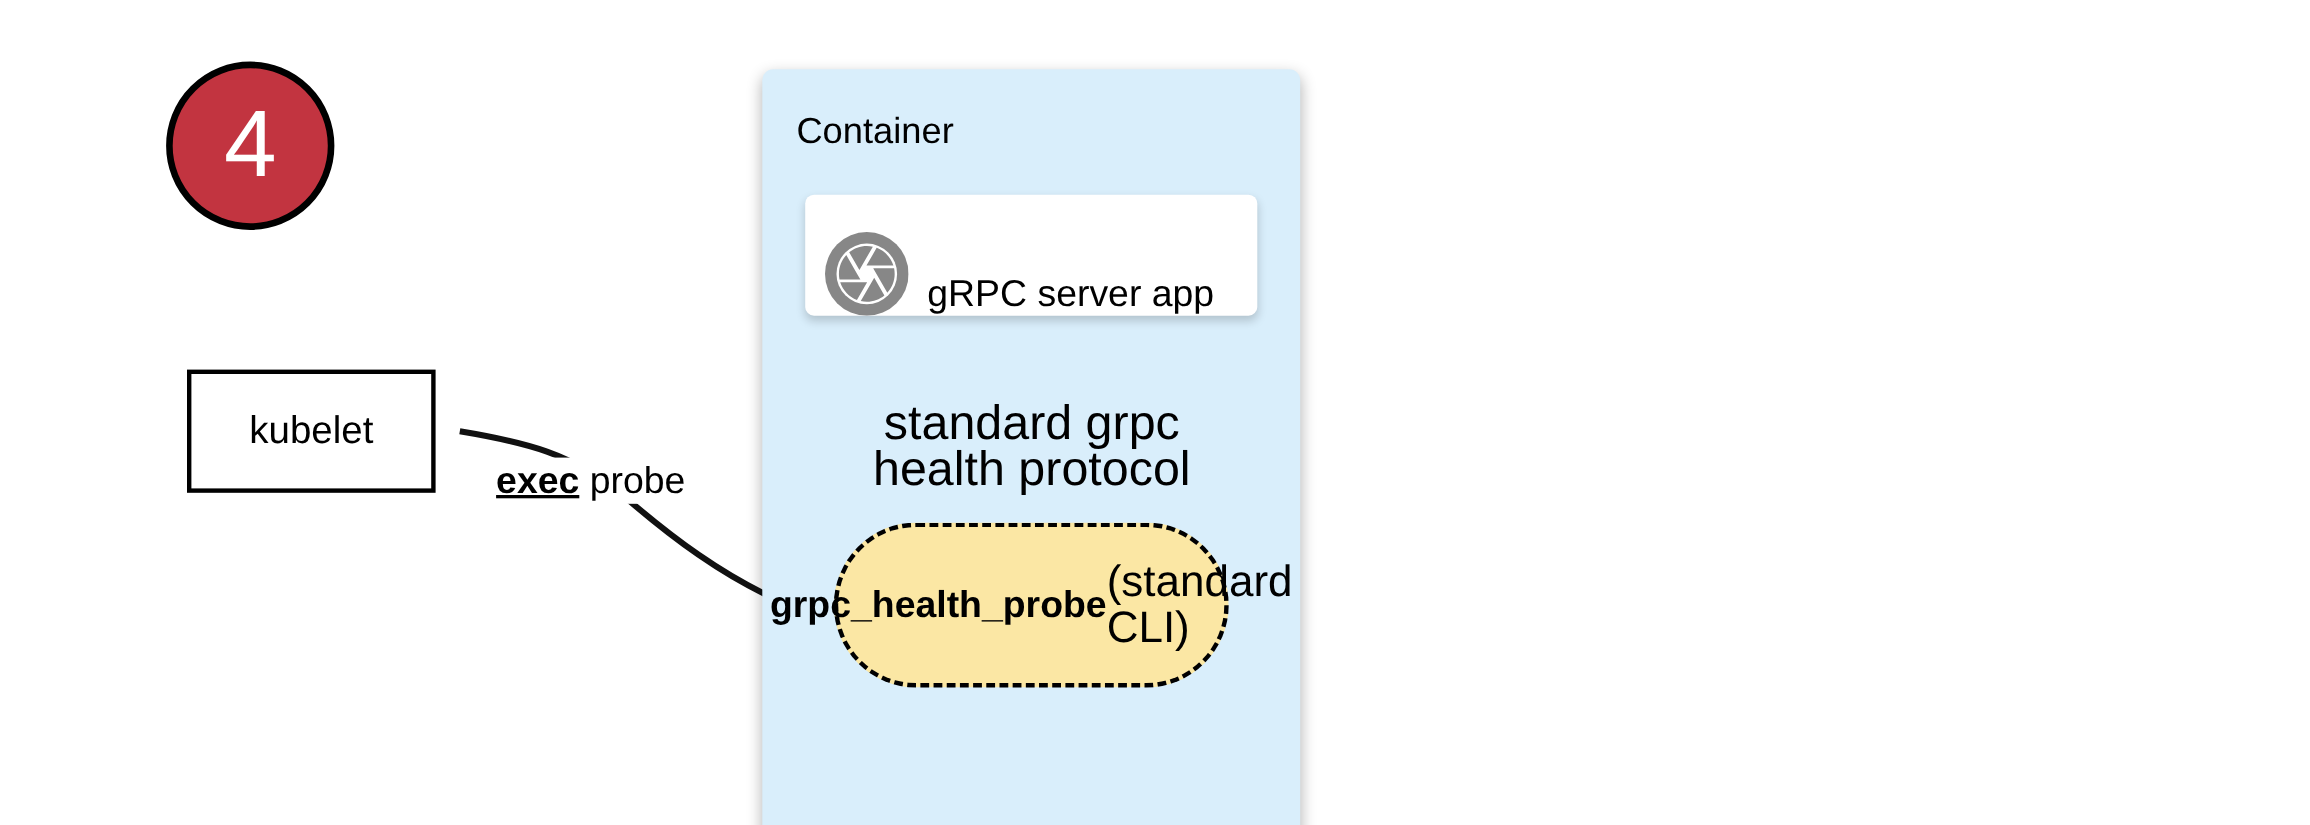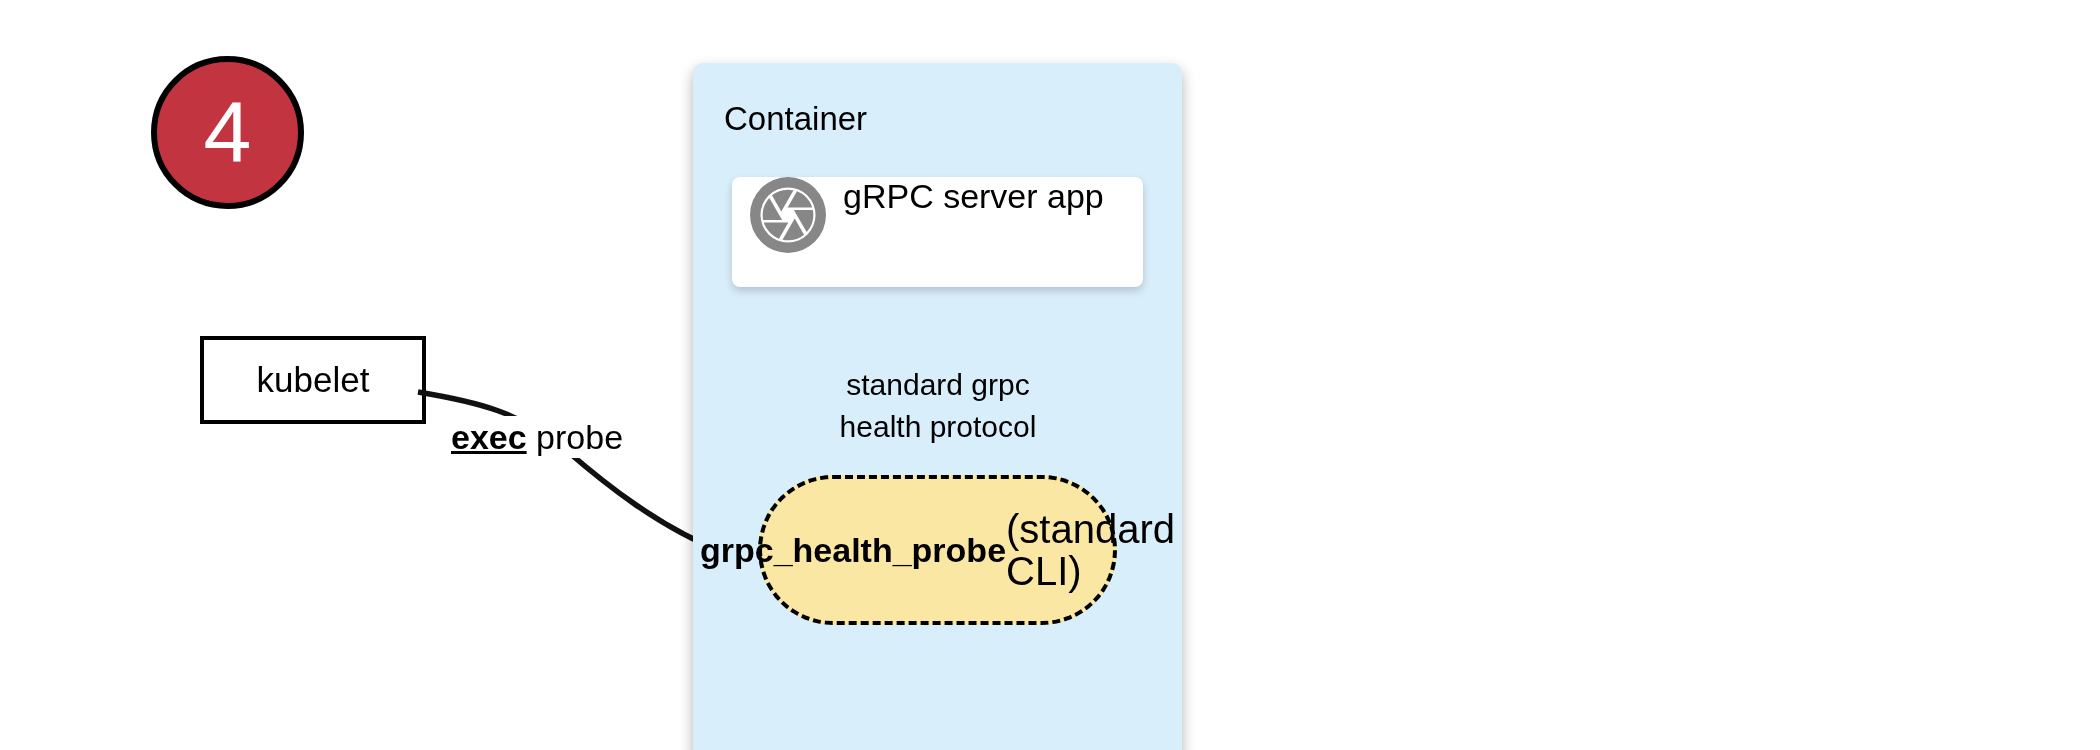--- a/index.html
+++ b/index.html
@@ -9,21 +9,21 @@
   }
   
   .step-badge{
     position:absolute;left:151px;top:56px;width:141px;height:141px;
     background:#C23440;border:6px solid #000;border-radius:50%;
     display:flex;align-items:center;justify-content:center;
   }
   .step-badge span{color:#fff;font-size:86px;line-height:1;transform:translateY(-2px);}
   
   .kubelet-box{
-    position:absolute;left:200px;top:336px;width:226px;height:88px;
+    position:absolute;left:170px;top:336px;width:226px;height:112px;
     box-sizing:border-box;background:#fff;border:4px solid #000;
     display:flex;align-items:center;justify-content:center;font-size:35px;
   }
   
   svg.arrows{position:absolute;left:0;top:0;width:2100px;height:750px;pointer-events:none;}
   
   .exec-label{
     position:absolute;left:449px;top:416px;background:#ffffff;
     font-size:34px;line-height:42px;padding:0 2px;white-space:nowrap;
   }
@@ -31,27 +31,27 @@
   
   .container-box{
     position:absolute;left:693px;top:63px;width:489px;height:708px;
     background:#D9EEFB;border-radius:10px;
     box-shadow:0 6px 14px rgba(0,0,0,0.30);
   }
   .container-title{position:absolute;left:31px;top:37px;font-size:33px;}
   .server-box{
     position:absolute;left:39px;top:114px;width:411px;height:110px;
     background:#ffffff;border-radius:8px;box-shadow:0 4px 9px rgba(0,0,0,0.18);
-    display:flex;align-items:flex-start;padding-left:18px;box-sizing:border-box;
+    display:flex;align-items:flex-end;padding-left:18px;box-sizing:border-box;
   }
   .server-box .icon{width:76px;height:76px;flex:0 0 auto;}
   .server-box .label{font-size:34px;margin-left:17px;}
   .protocol-label{
     position:absolute;left:95px;top:301px;width:300px;text-align:center;
-    font-size:30px;line-height:42px;white-space:pre-line;
+    font-size:44px;line-height:42px;white-space:pre-line;
   }
   .probe-pill{
     position:absolute;left:65px;top:412px;width:359px;height:150px;
     box-sizing:border-box;background:#FBE7A4;border:4px dashed #000;border-radius:75px;
     display:flex;flex-direction:row;align-items:center;justify-content:center;
   }
   .pill-title{font-size:34px;font-weight:bold;line-height:42px;}
   .pill-sub{font-size:40px;line-height:42px;}
   
   .note{

